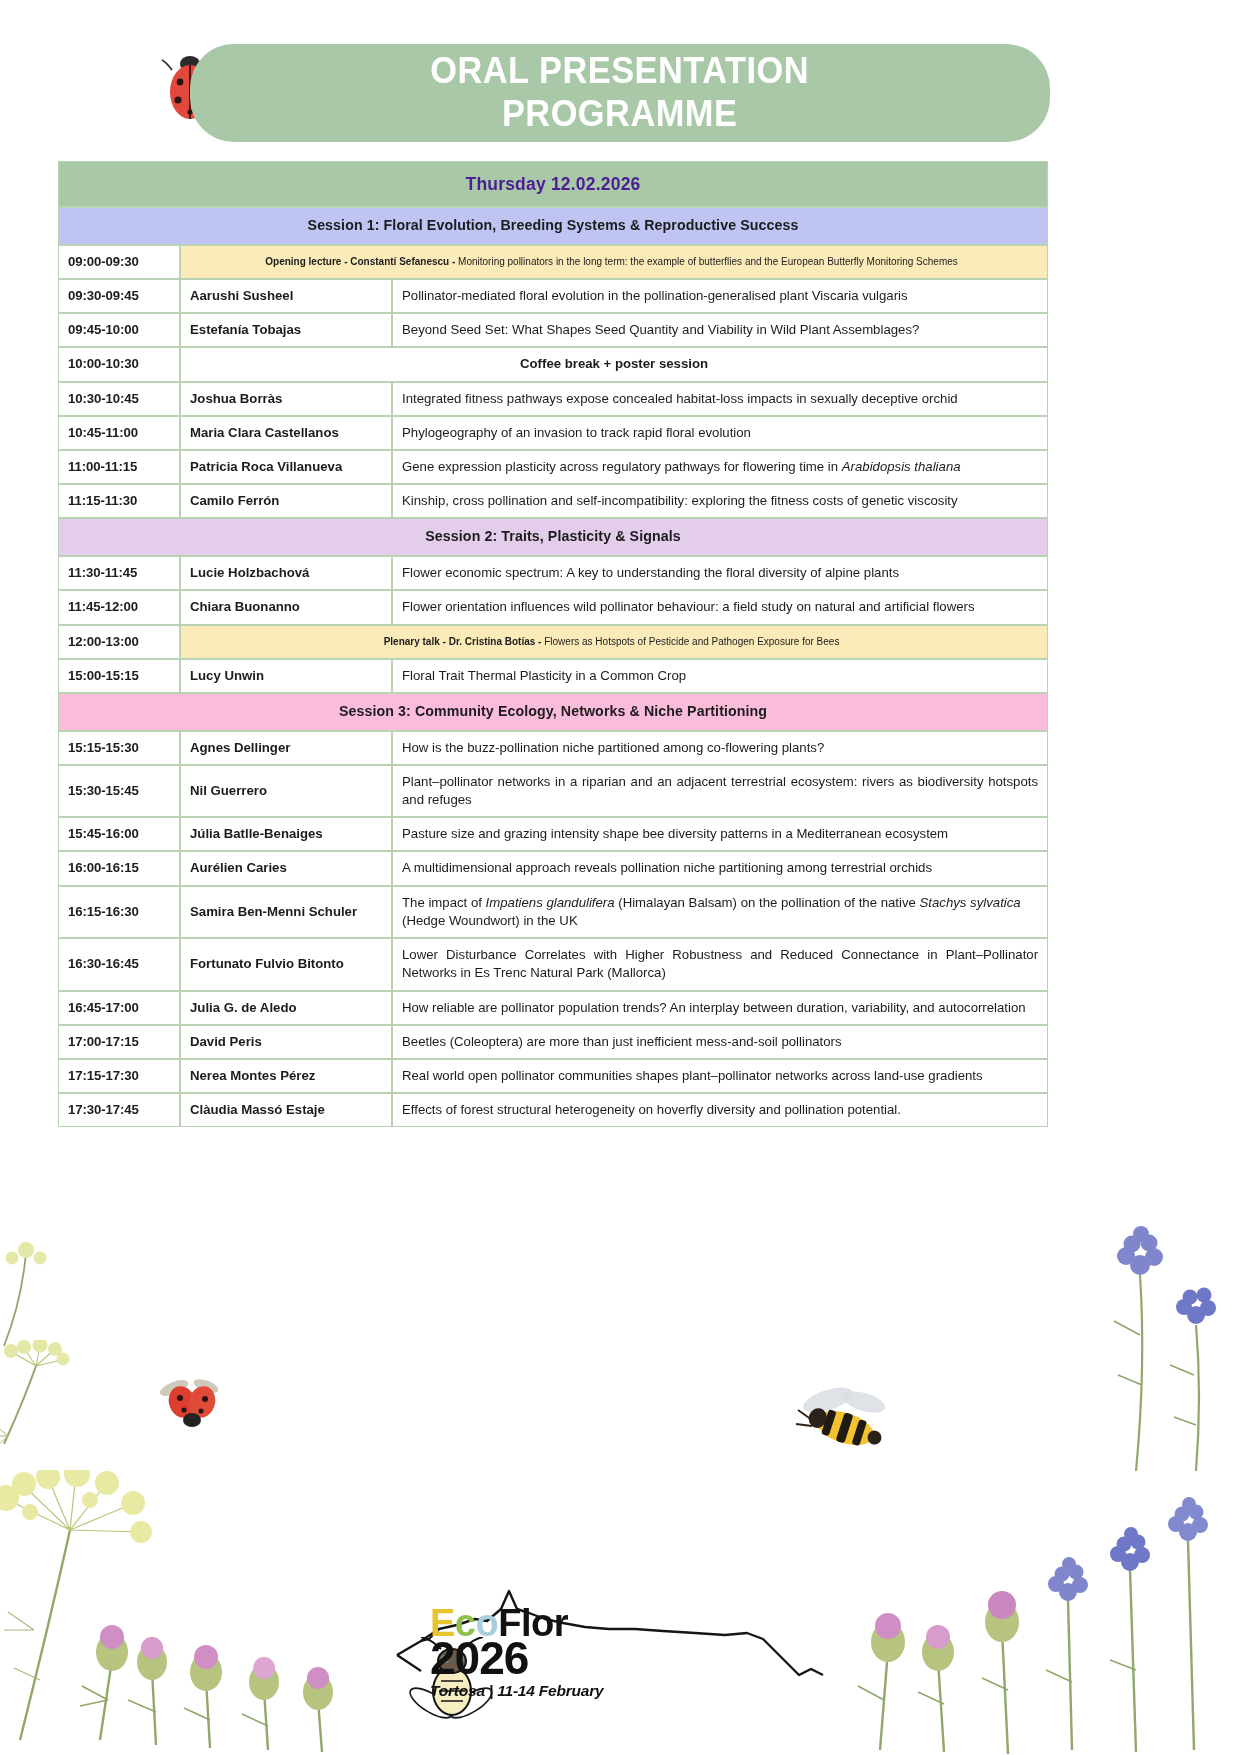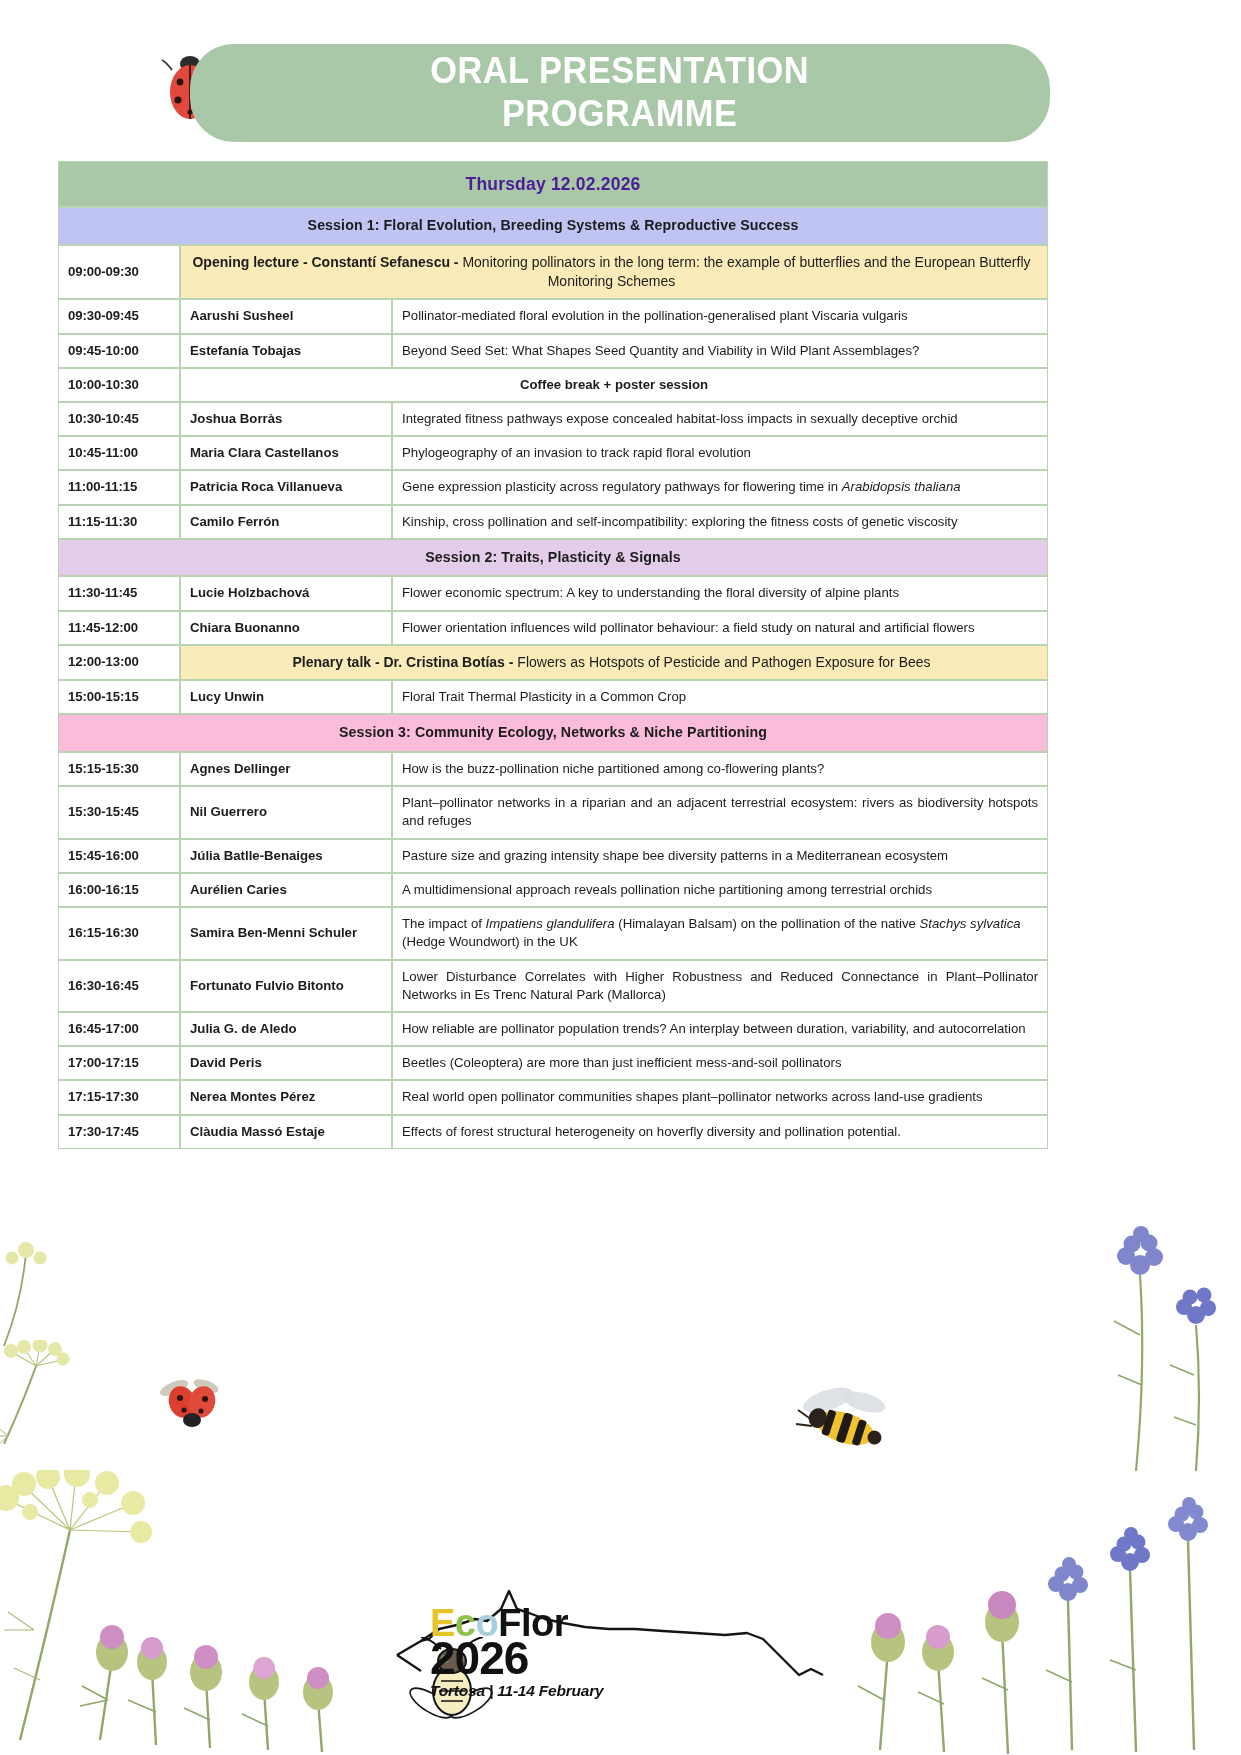--- a/index.html
+++ b/index.html
@@ -75,21 +75,21 @@
   .cell-title {
     text-align:justify; text-justify:inter-word;
     font-size:13.3px; padding-left:11px; padding-right:11px;
   }
   .cell-title.nowrap-just { text-align:left; }
   .cell-break {
     text-align:center; font-weight:bold; font-size:14.2px;
     background:#ffffff;
   }
   .hl .cell-center {
-    text-align:center; background:#fbebb8; font-size:14px;
+    text-align:center; background:#fbebb8; font-size:10px;
     padding-right:14px;
   }
   .lead { font-weight:bold; }
   em.sp { font-style:italic; }
 
   
   .deco { position:absolute; pointer-events:none; }
   .logo-wrap {
     position:absolute; left:395px; top:1585px; width:430px; height:140px;
   }

